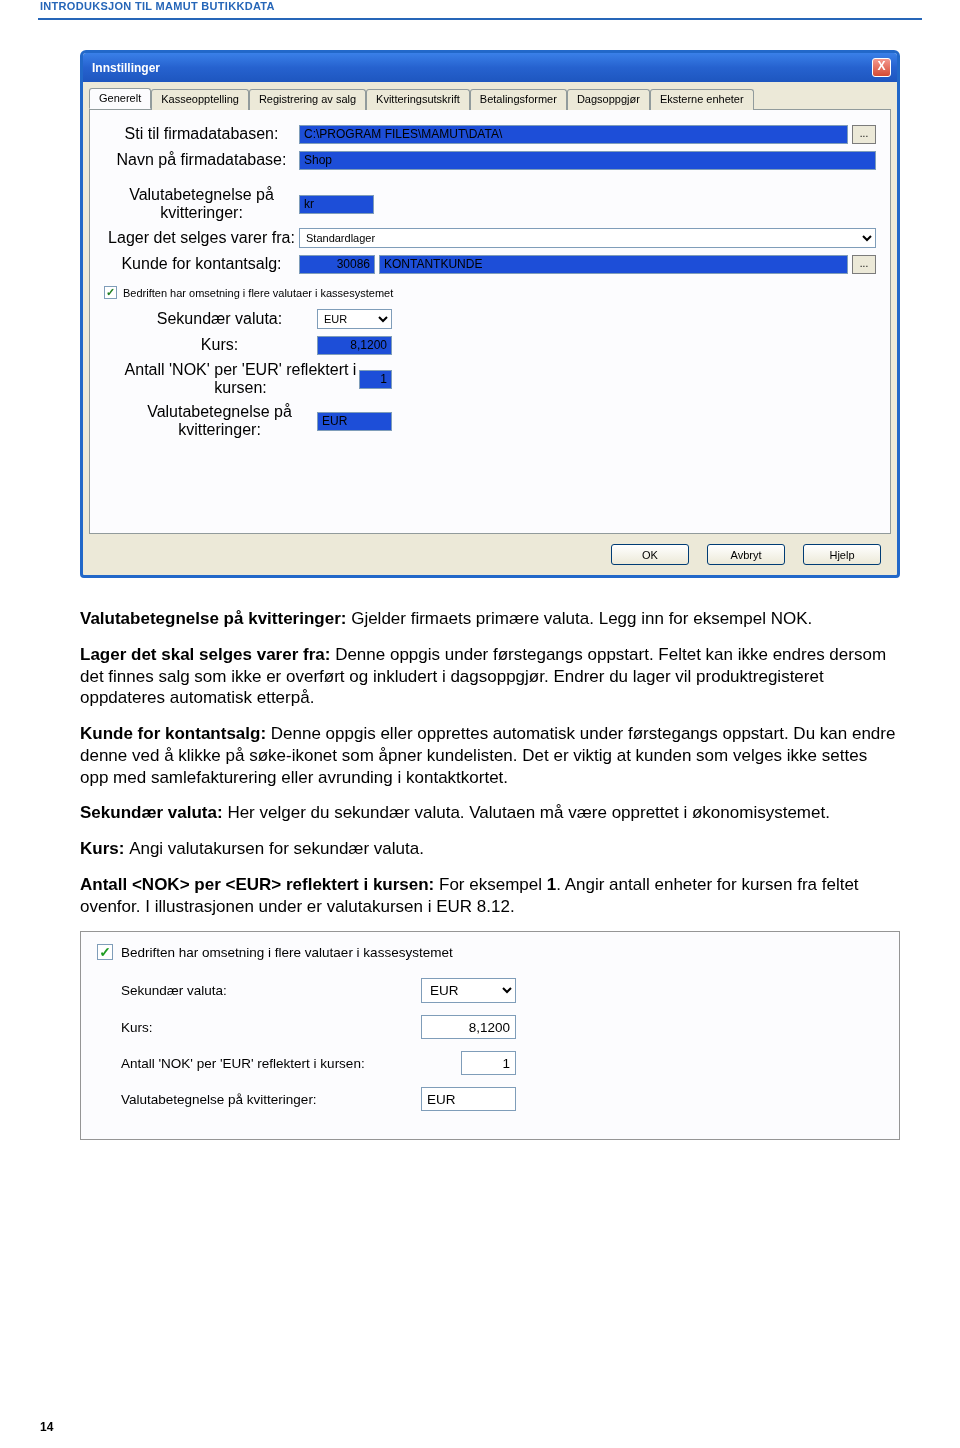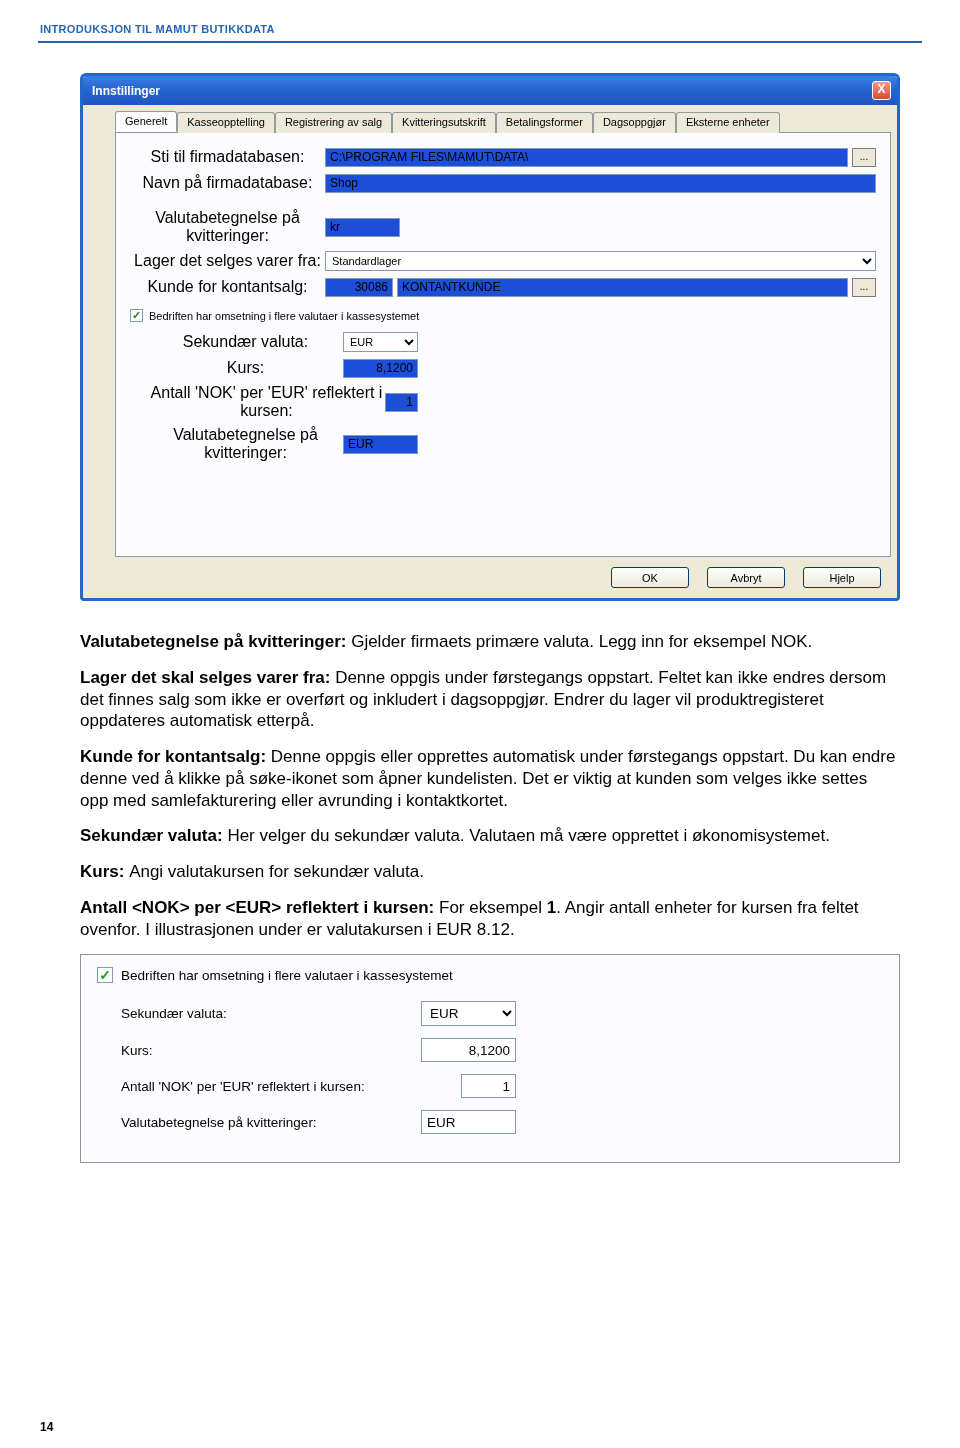--- a/index.html
+++ b/index.html
@@ -7,21 +7,21 @@
     margin: 0;
     font-family: Arial, sans-serif;
     background: #fff;
     width: 960px;
     padding: 0 0 20px 0;
   }
   .page-header {
     color: #2666b8;
     font-size: 11px;
     font-weight: bold;
-    padding: 23px 0 6px 40px;
+    padding: 0 0 6px 40px;
     letter-spacing: 0.3px;
   }
   .header-rule {
     height: 2px;
     background: #2666b8;
     margin: 0 38px 30px 38px;
   }
   .dialog-container {
     margin: 0 60px 30px 80px;
   }
@@ -52,21 +52,20 @@
     border-radius: 3px;
     color: #fff;
     font-weight: bold;
     font-size: 12px;
     line-height: 15px;
     text-align: center;
     cursor: pointer;
   }
   .dialog-body {
     padding: 6px 6px 10px 6px;
-    margin-left: 26px;
   }
   .tabs {
     display: flex;
     position: relative;
     top: 1px;
     z-index: 2;
   }
   .tab {
     background: #ece9d8;
     border: 1px solid #919b9c;
@@ -138,21 +137,21 @@
     font-size: 10px;
     padding: 0;
     cursor: pointer;
     line-height: 12px;
   }
   .customer-group {
     display: flex;
     flex: 1;
   }
   .customer-id {
-    width: 68px;
+    width: 76px;
     text-align: right;
     margin-right: 4px;
   }
   .checkbox-row {
     display: flex;
     align-items: center;
     margin: 12px 0 10px 0;
     font-size: 11px;
   }
   .checkbox {

